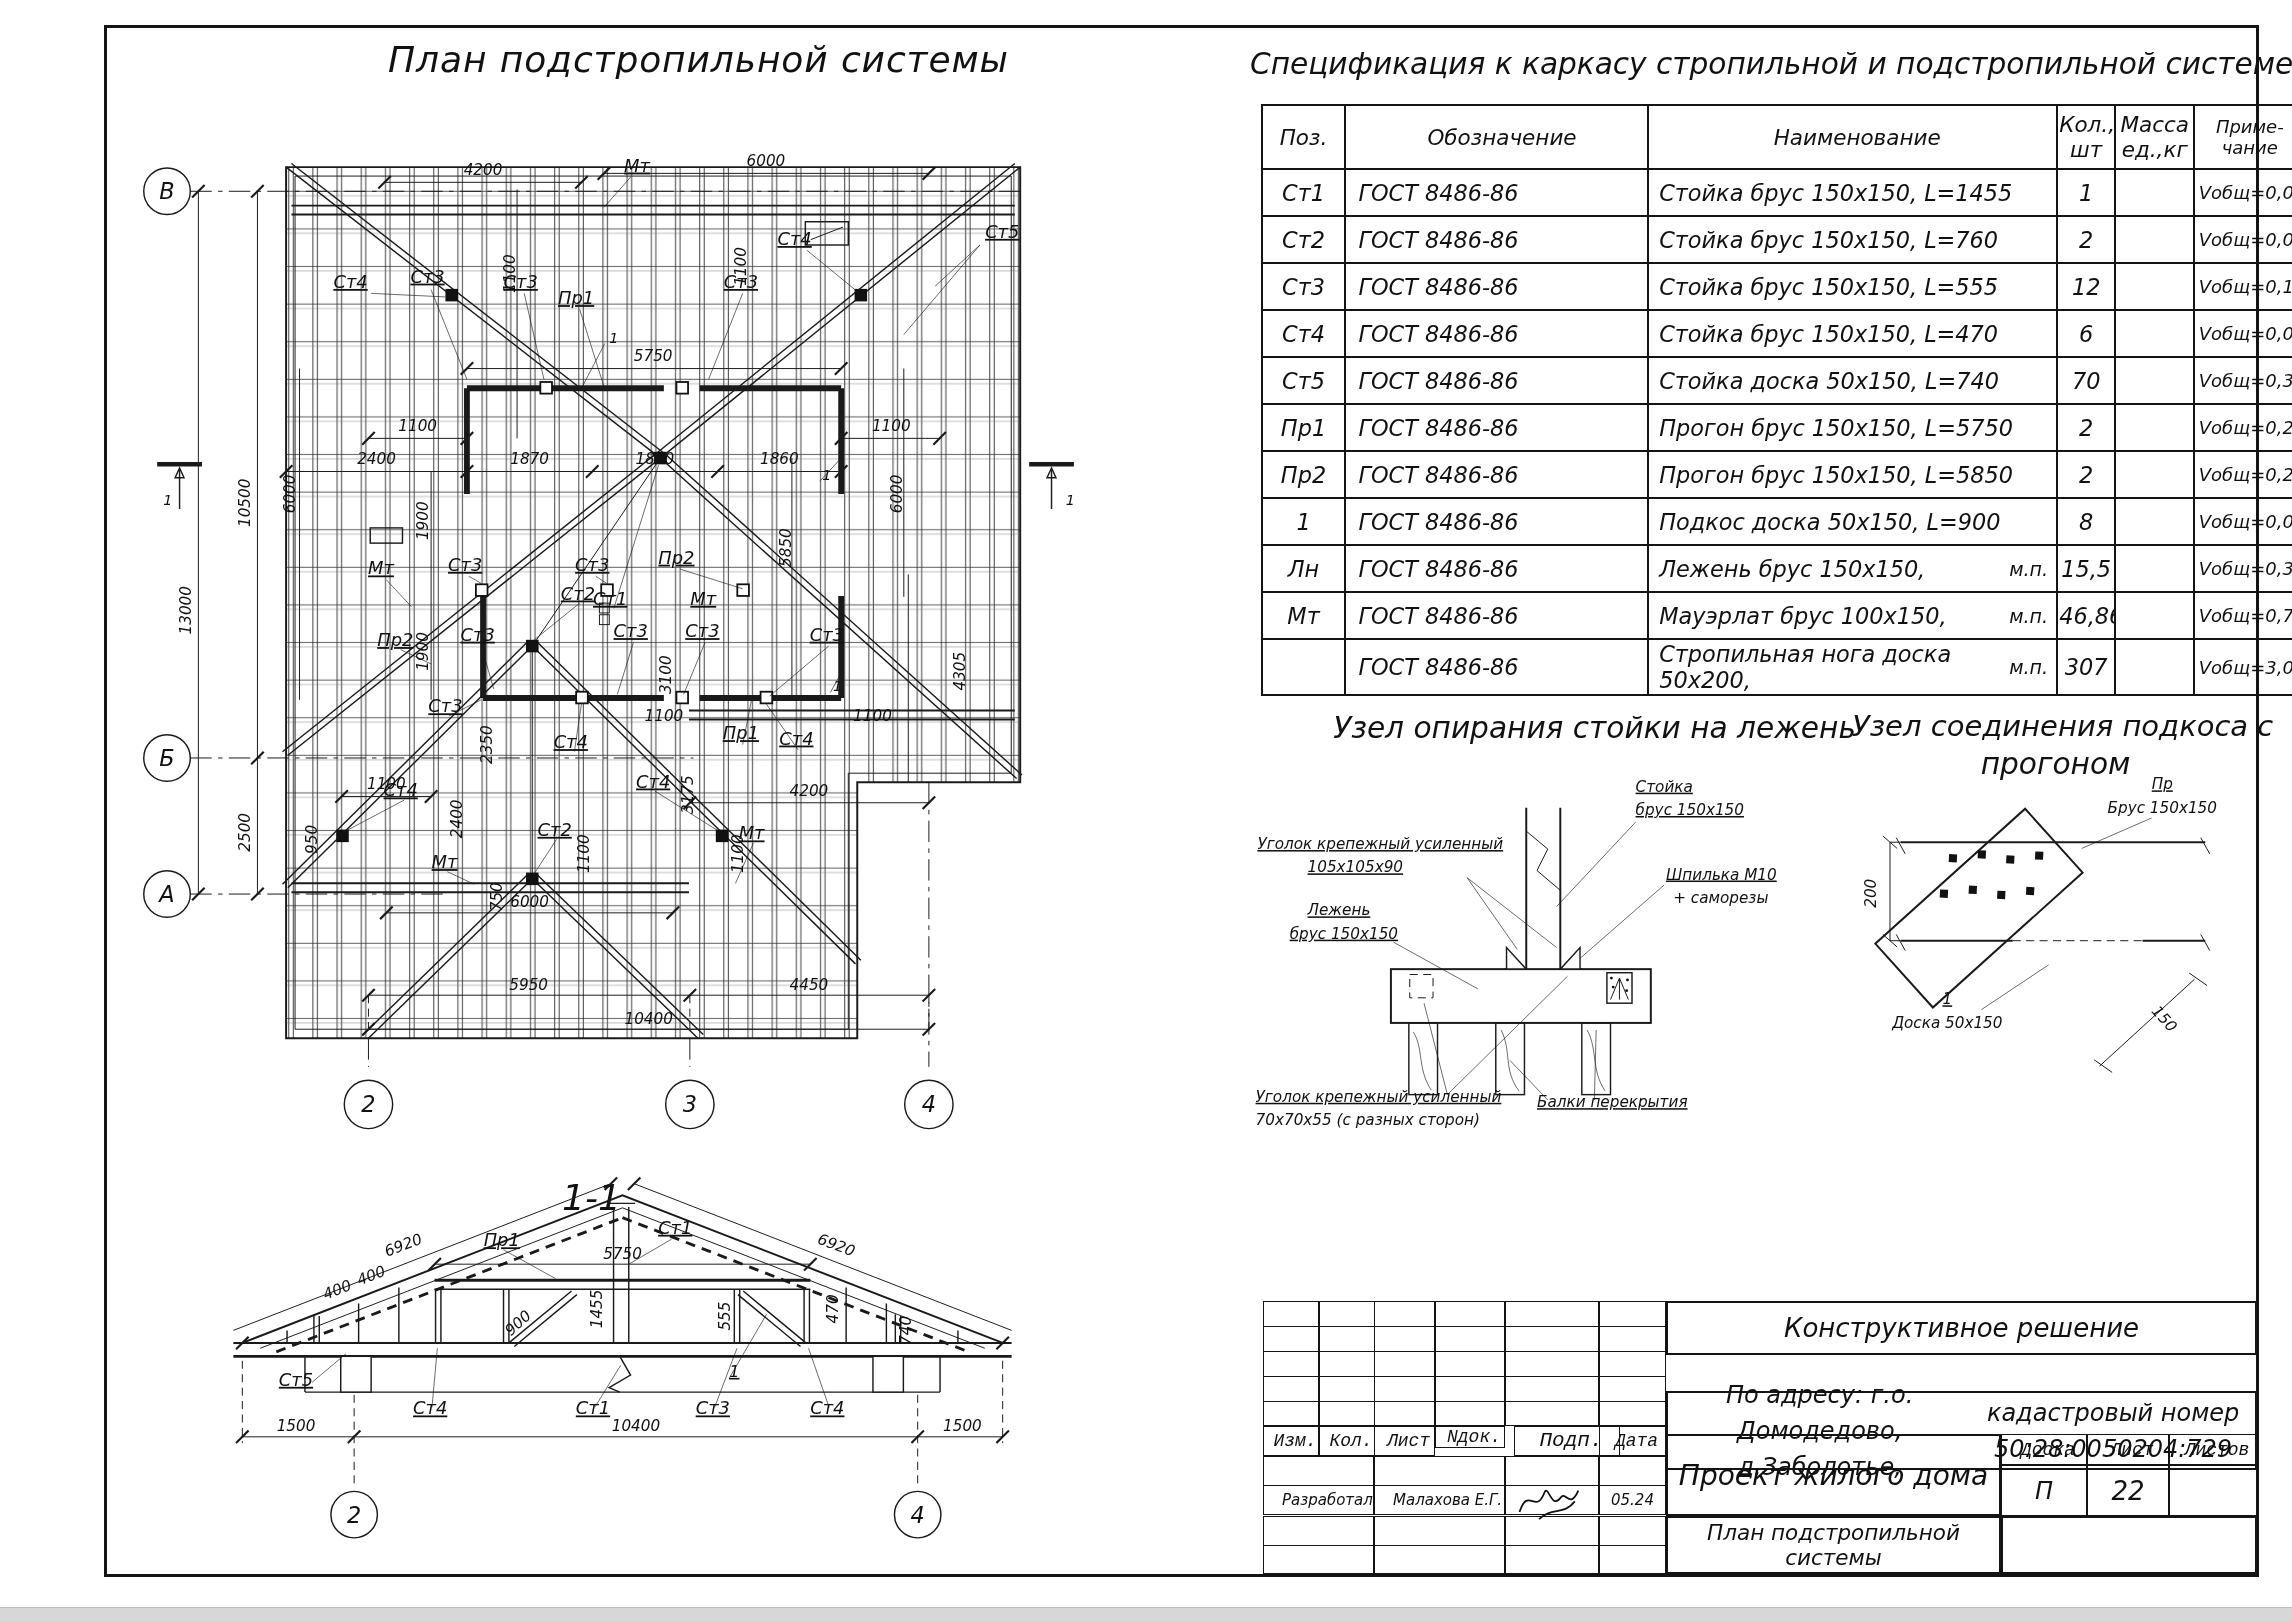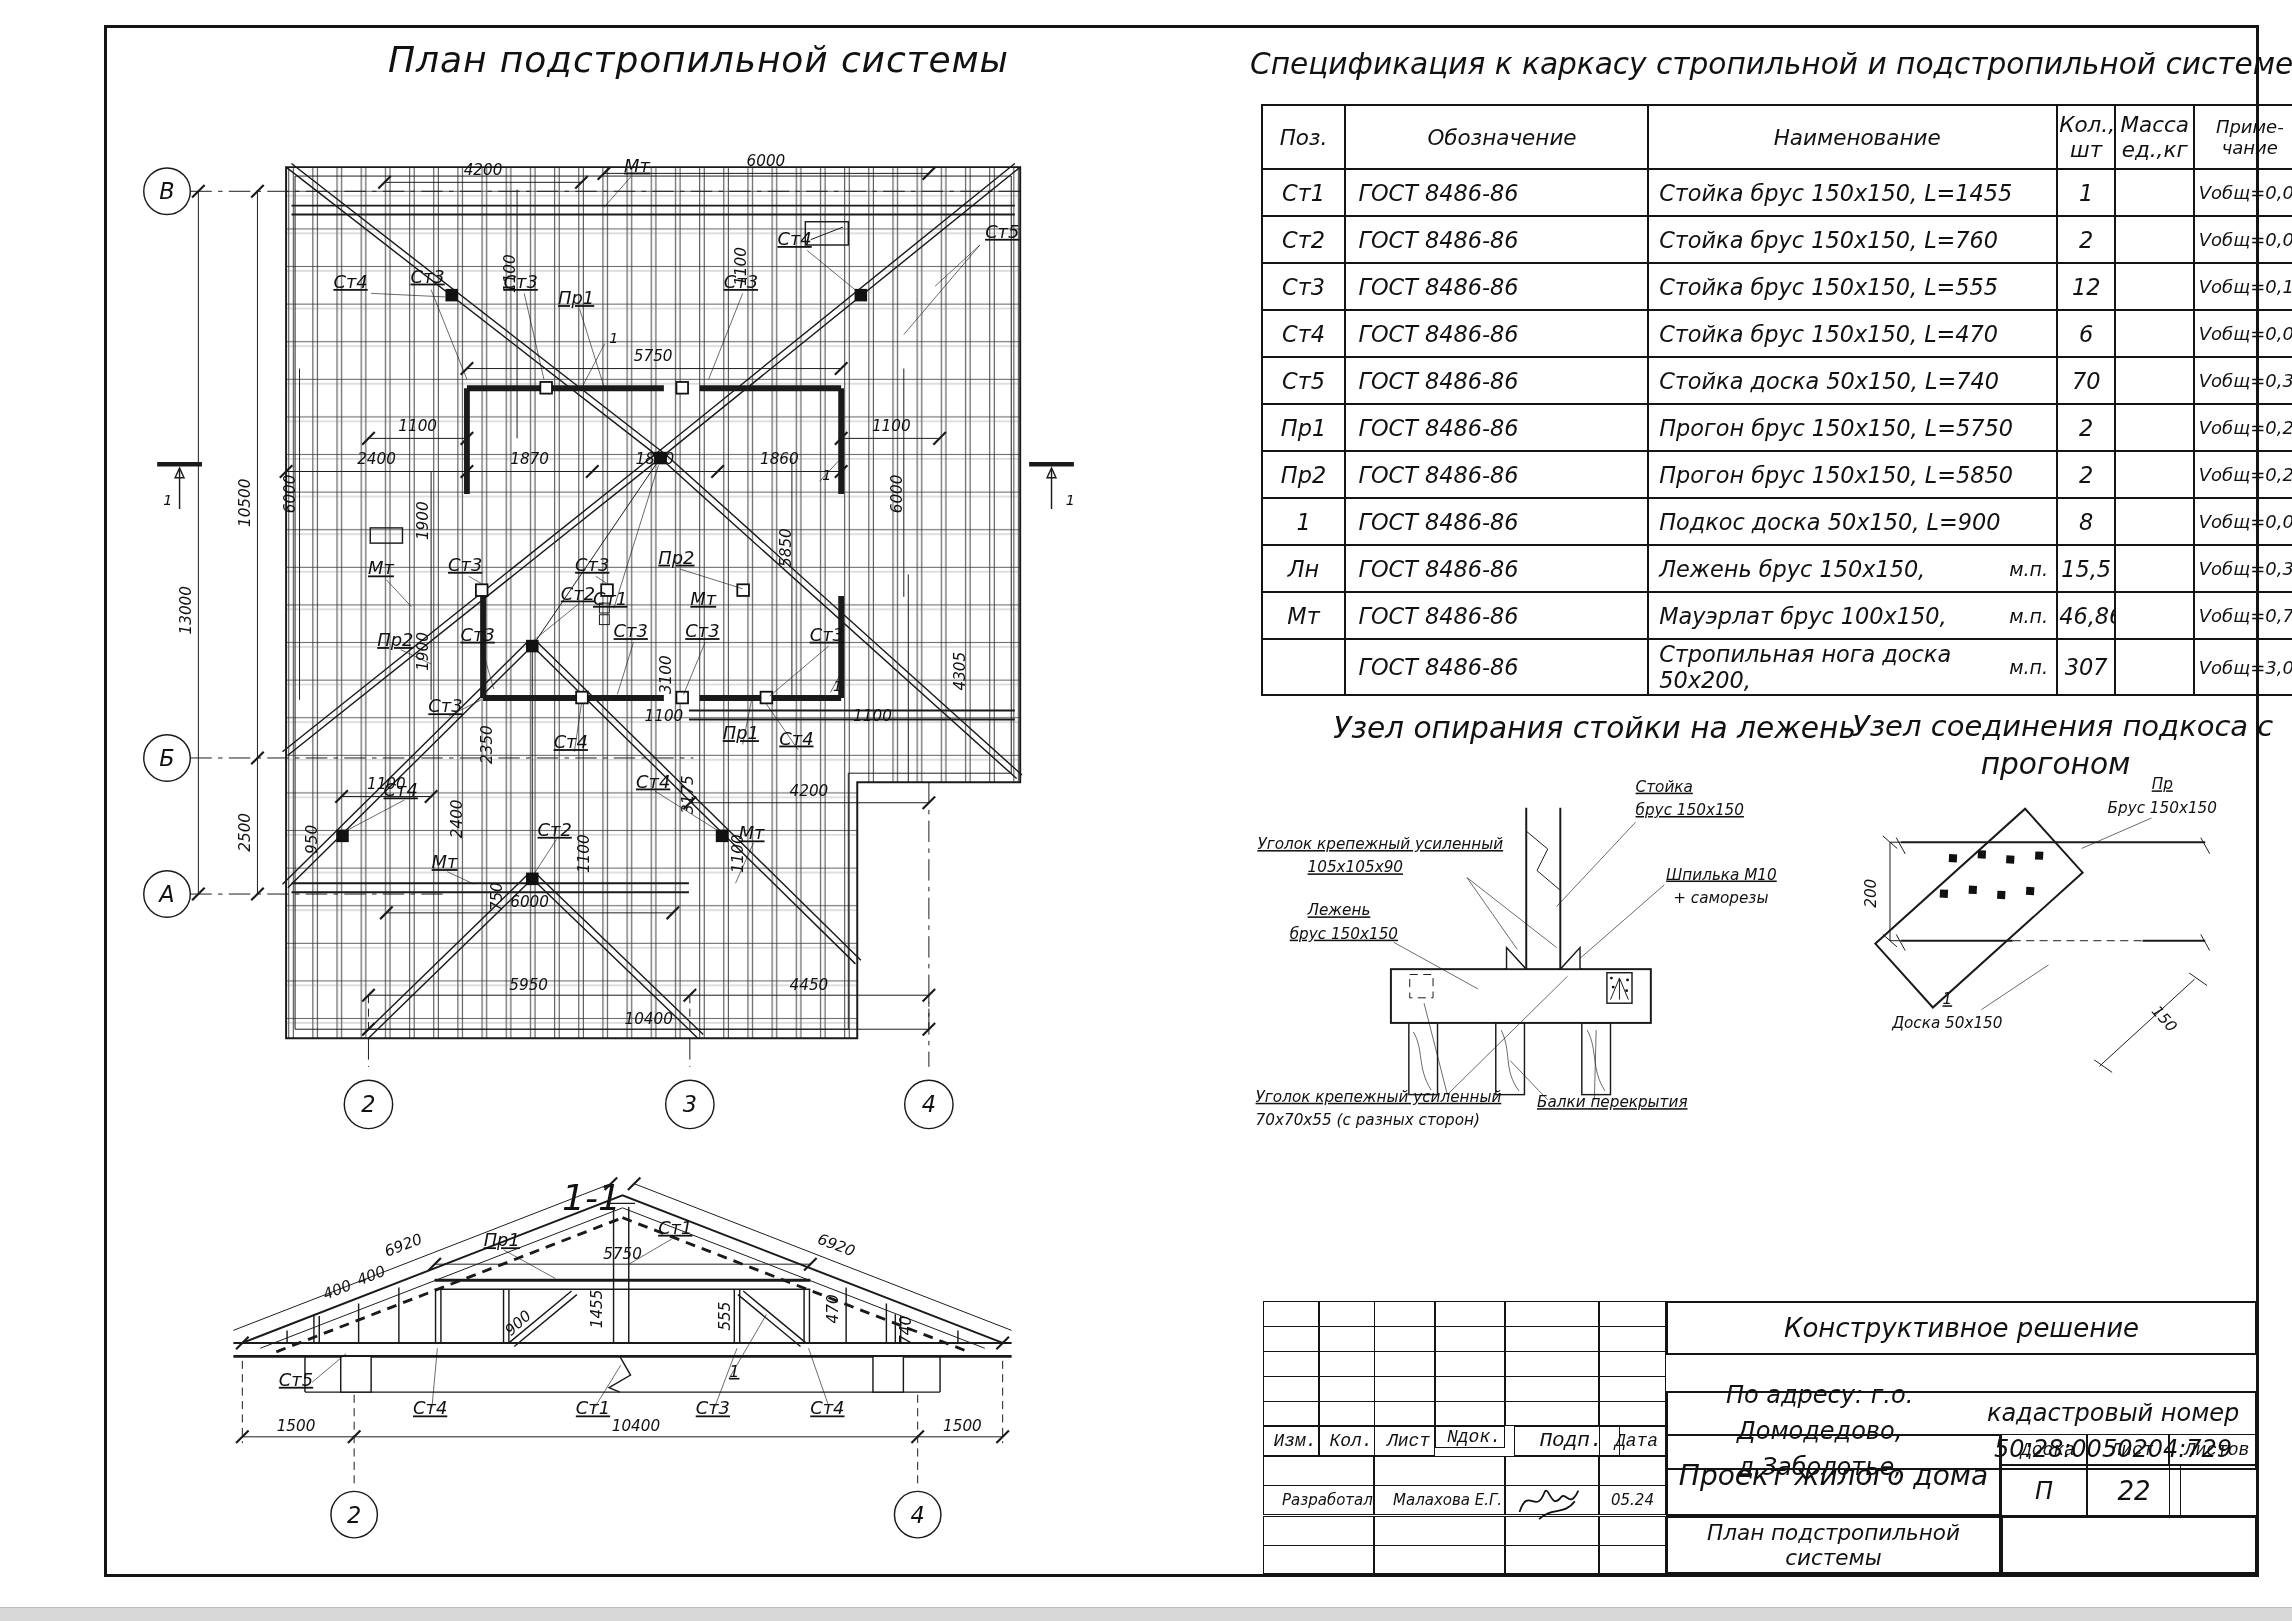--- a/index.html
+++ b/index.html
@@ -681,21 +681,21 @@
     <div class="cell thick" style="left:403px;top:0;width:591px;height:54px;font-size:26px;">Конструктивное решение</div>
     <div class="cell thick" style="left:403px;top:54px;width:591px;height:79px;flex-direction:row;font-size:24px;line-height:36px;margin-top:36px;">
       <div>По адресу: г.о. Домодедово, д.Заболотье,</div>
       <div>кадастровый номер 50:28:0050204:729</div>
     </div>
     <div class="cell thick" style="left:403px;top:133px;width:335px;height:82px;font-size:28px;">Проект жилого дома</div>
     <div class="cell upr" style="left:738px;top:133px;width:86px;height:31px;font-size:18px;">Доска</div>
     <div class="cell upr" style="left:824px;top:133px;width:82px;height:31px;font-size:18px;">Лист</div>
     <div class="cell upr" style="left:906px;top:133px;width:88px;height:31px;font-size:18px;">Листов</div>
     <div class="cell" style="left:738px;top:164px;width:86px;height:51px;font-size:24px;">П</div>
-    <div class="cell" style="left:824px;top:164px;width:94px;height:51px;font-size:26px;">22</div>
+    <div class="cell" style="left:824px;top:164px;width:82px;height:51px;font-size:26px;">22</div>
     <div class="cell" style="left:906px;top:164px;width:88px;height:51px;font-size:24px;"></div>
     <div class="cell thick" style="left:403px;top:215px;width:335px;height:58px;font-size:21.5px;">План подстропильной системы</div>
     <div class="cell thick" style="left:738px;top:215px;width:256px;height:58px;"></div>
   </div>
 
   <div id="bottom-strip"></div>
 </div>
 
 
 </body></html>

